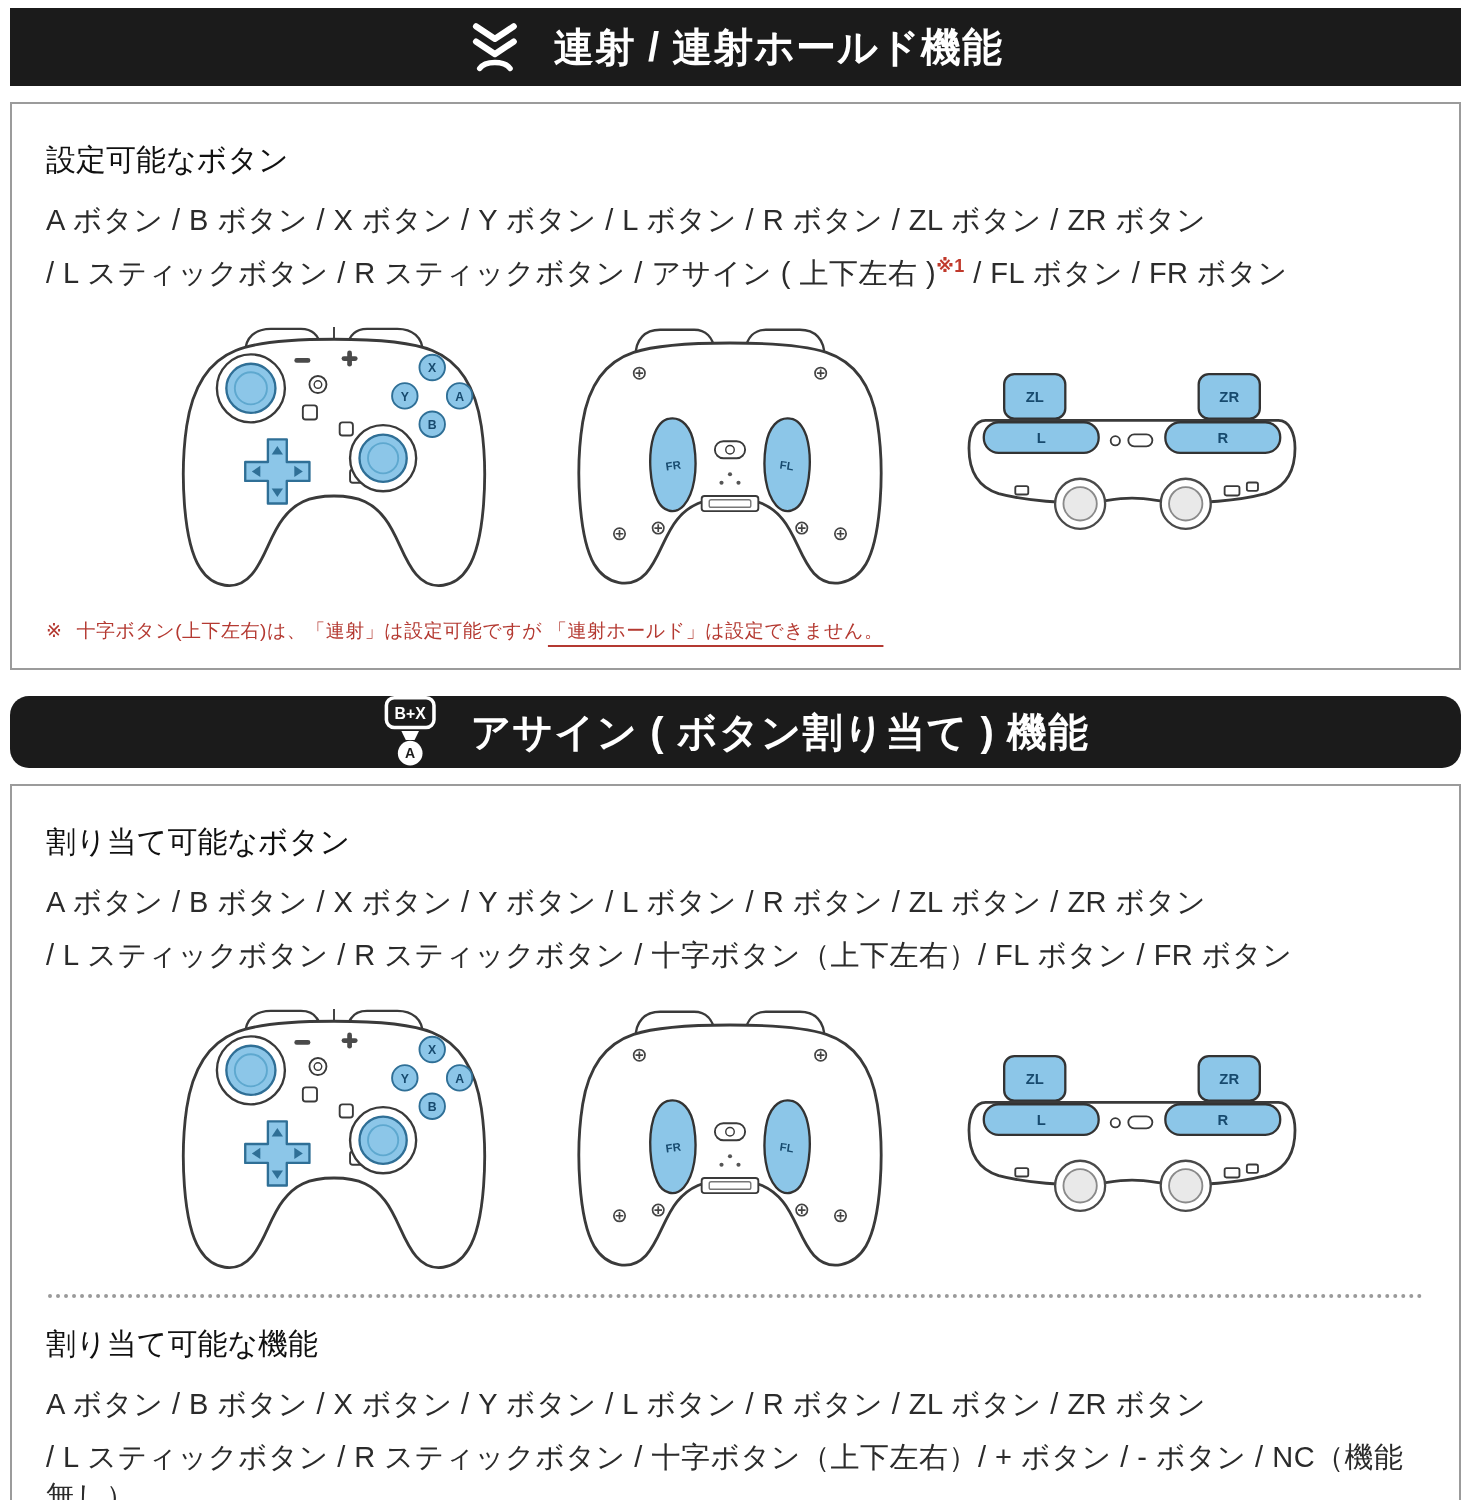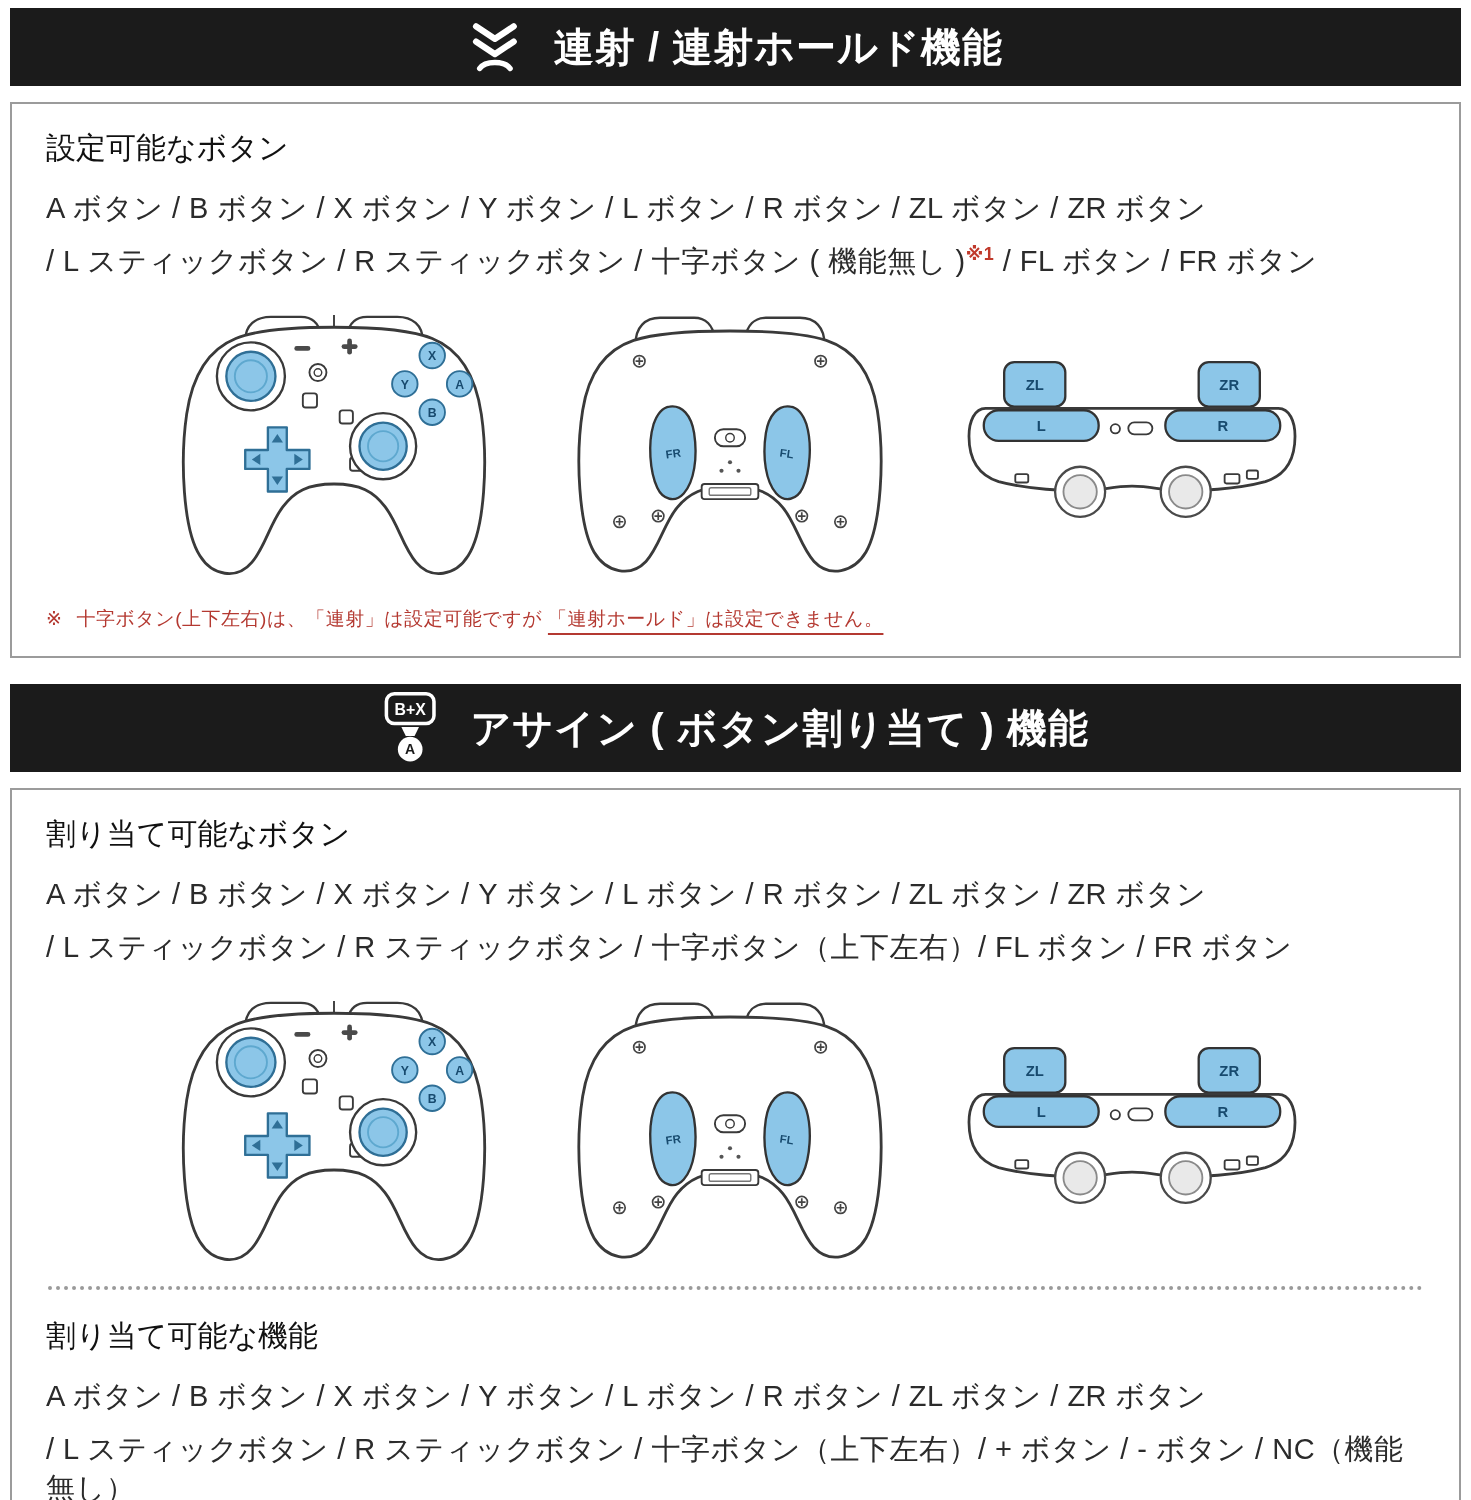--- a/index.html
+++ b/index.html
@@ -12,32 +12,32 @@
   .page { width:1471px; height:1500px; padding:8px 10px 0; overflow:hidden; background:#fff; }
 
   .defs-svg { position:absolute; width:0; height:0; overflow:hidden; }
 
   .bar {
     background:#1b1b1b;
     height:78px;
     display:flex; align-items:center; justify-content:center;
     gap:32px;
   }
-  .bar.bar2 { height:88px; margin-top:26px; }
+  .bar.bar2 { height:72px; margin-top:26px;border-radius:19px; }
   .bar .title {
     color:#fff; font-size:40px; font-weight:bold;
     letter-spacing:1px; margin:0;
   }
   .hdr-icon { height:52px; }
   .hdr-icon.assign { height:74px; }
 
   .box {
     border:2px solid #9b9b9b;
     margin-top:16px;
-    padding:24px 34px 16px;
+    padding:36px 34px 16px;
     background:#fff;
   }
 
   .subtitle {
     font-size:30px; font-weight:normal; color:#111;
     margin:0 0 20px;
   }
   .list-line {
     font-size:29px; color:#2b2b2b;
     margin:12px 0 14px; letter-spacing:0.5px; line-height:1.35;
@@ -232,21 +232,21 @@
       <polyline points="9,6 30,20 51,6" fill="none" stroke="#fff" stroke-width="7" stroke-linecap="round" stroke-linejoin="round"></polyline>
       <polyline points="9,23 30,37 51,23" fill="none" stroke="#fff" stroke-width="7" stroke-linecap="round" stroke-linejoin="round"></polyline>
       <path d="M13,53 C19,44 41,44 47,53" fill="none" stroke="#fff" stroke-width="6" stroke-linecap="round"></path>
     </svg>
     <h1 class="title">連射 / 連射ホールド機能</h1>
   </header>
 
   <section class="box">
     <h2 class="subtitle">設定可能なボタン</h2>
     <p class="list-line">A ボタン / B ボタン / X ボタン / Y ボタン / L ボタン / R ボタン / ZL ボタン / ZR ボタン</p>
-    <p class="list-line"><span>/ L スティックボタン / R スティックボタン / 十字ボタン ( 機能無し )</span><sup class="fn">※1</sup><span> / FL ボタン / FR ボタン</span></p>
+    <p class="list-line"><span>/ L スティックボタン / R スティックボタン / アサイン ( 上下左右 )</span><sup class="fn">※1</sup><span> / FL ボタン / FR ボタン</span></p>
 
     <div class="ctrl-row">
       <svg class="front" viewBox="0 0 360 310">
           <use href="#ctrl-front"></use>
         </svg>
       <svg class="back" viewBox="0 0 360 310">
           <use href="#ctrl-back"></use>
         </svg>
       <svg class="top" viewBox="0 0 380 200">
           <use href="#ctrl-top"></use>

